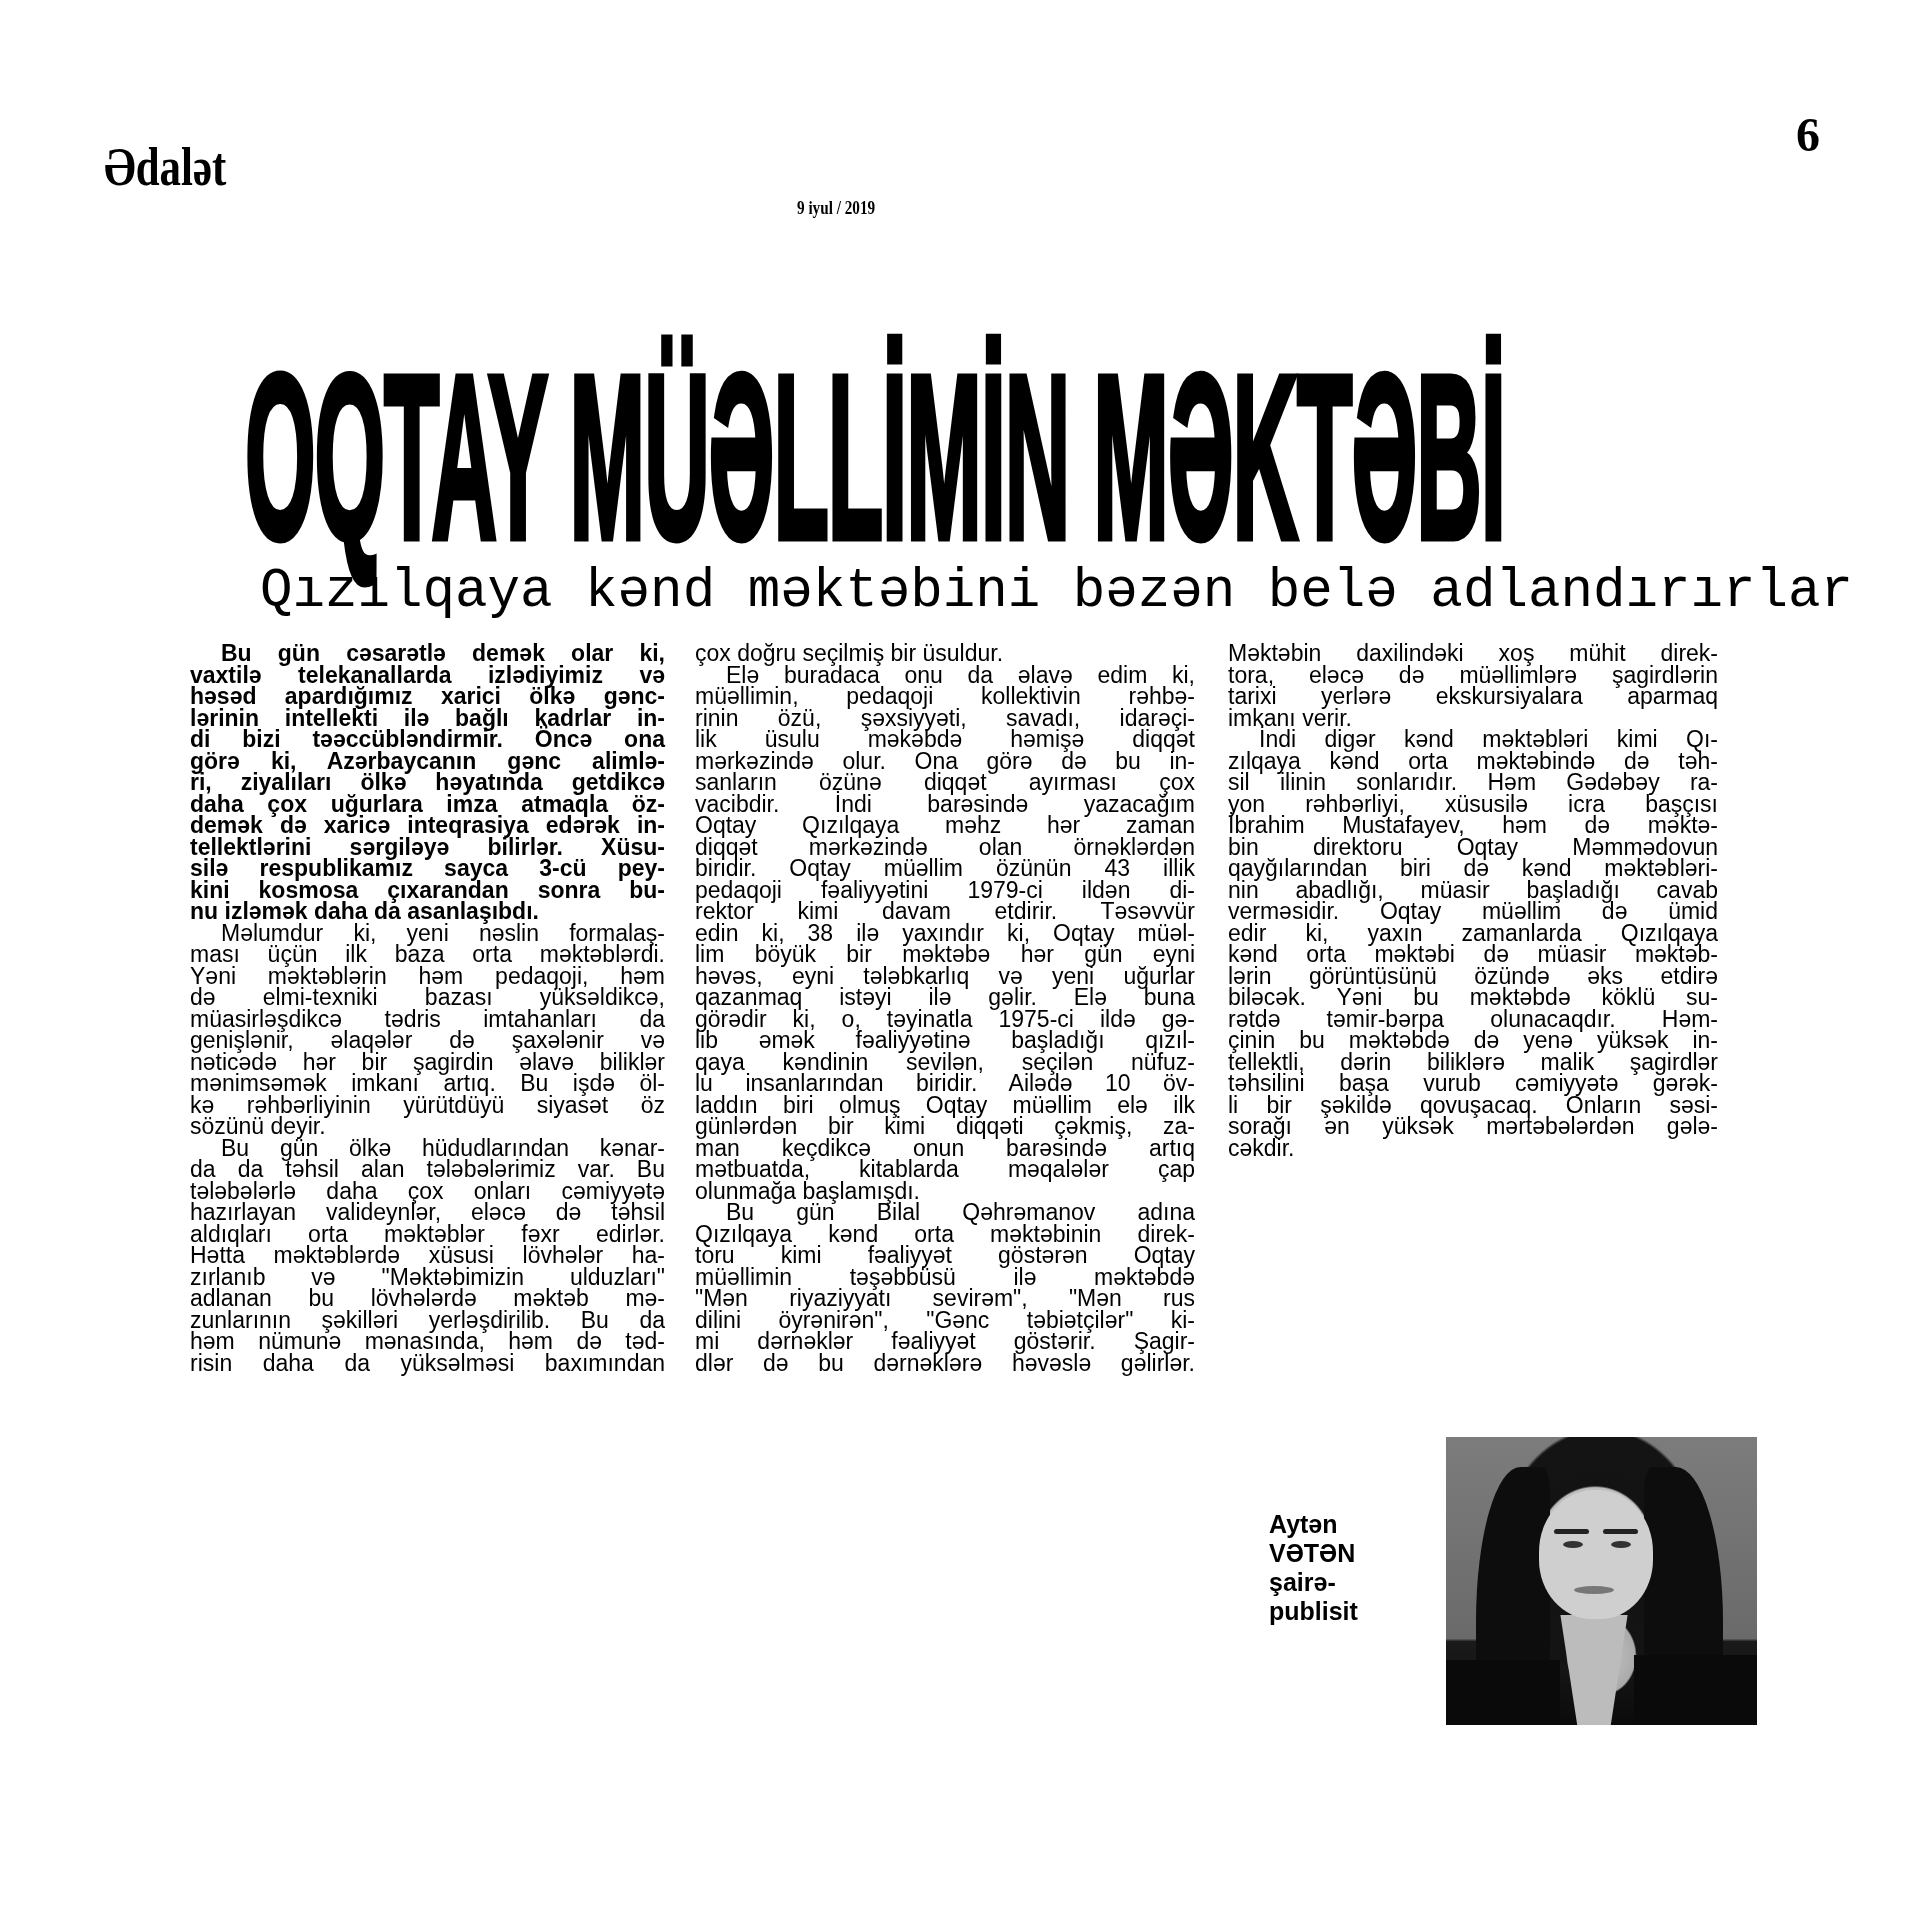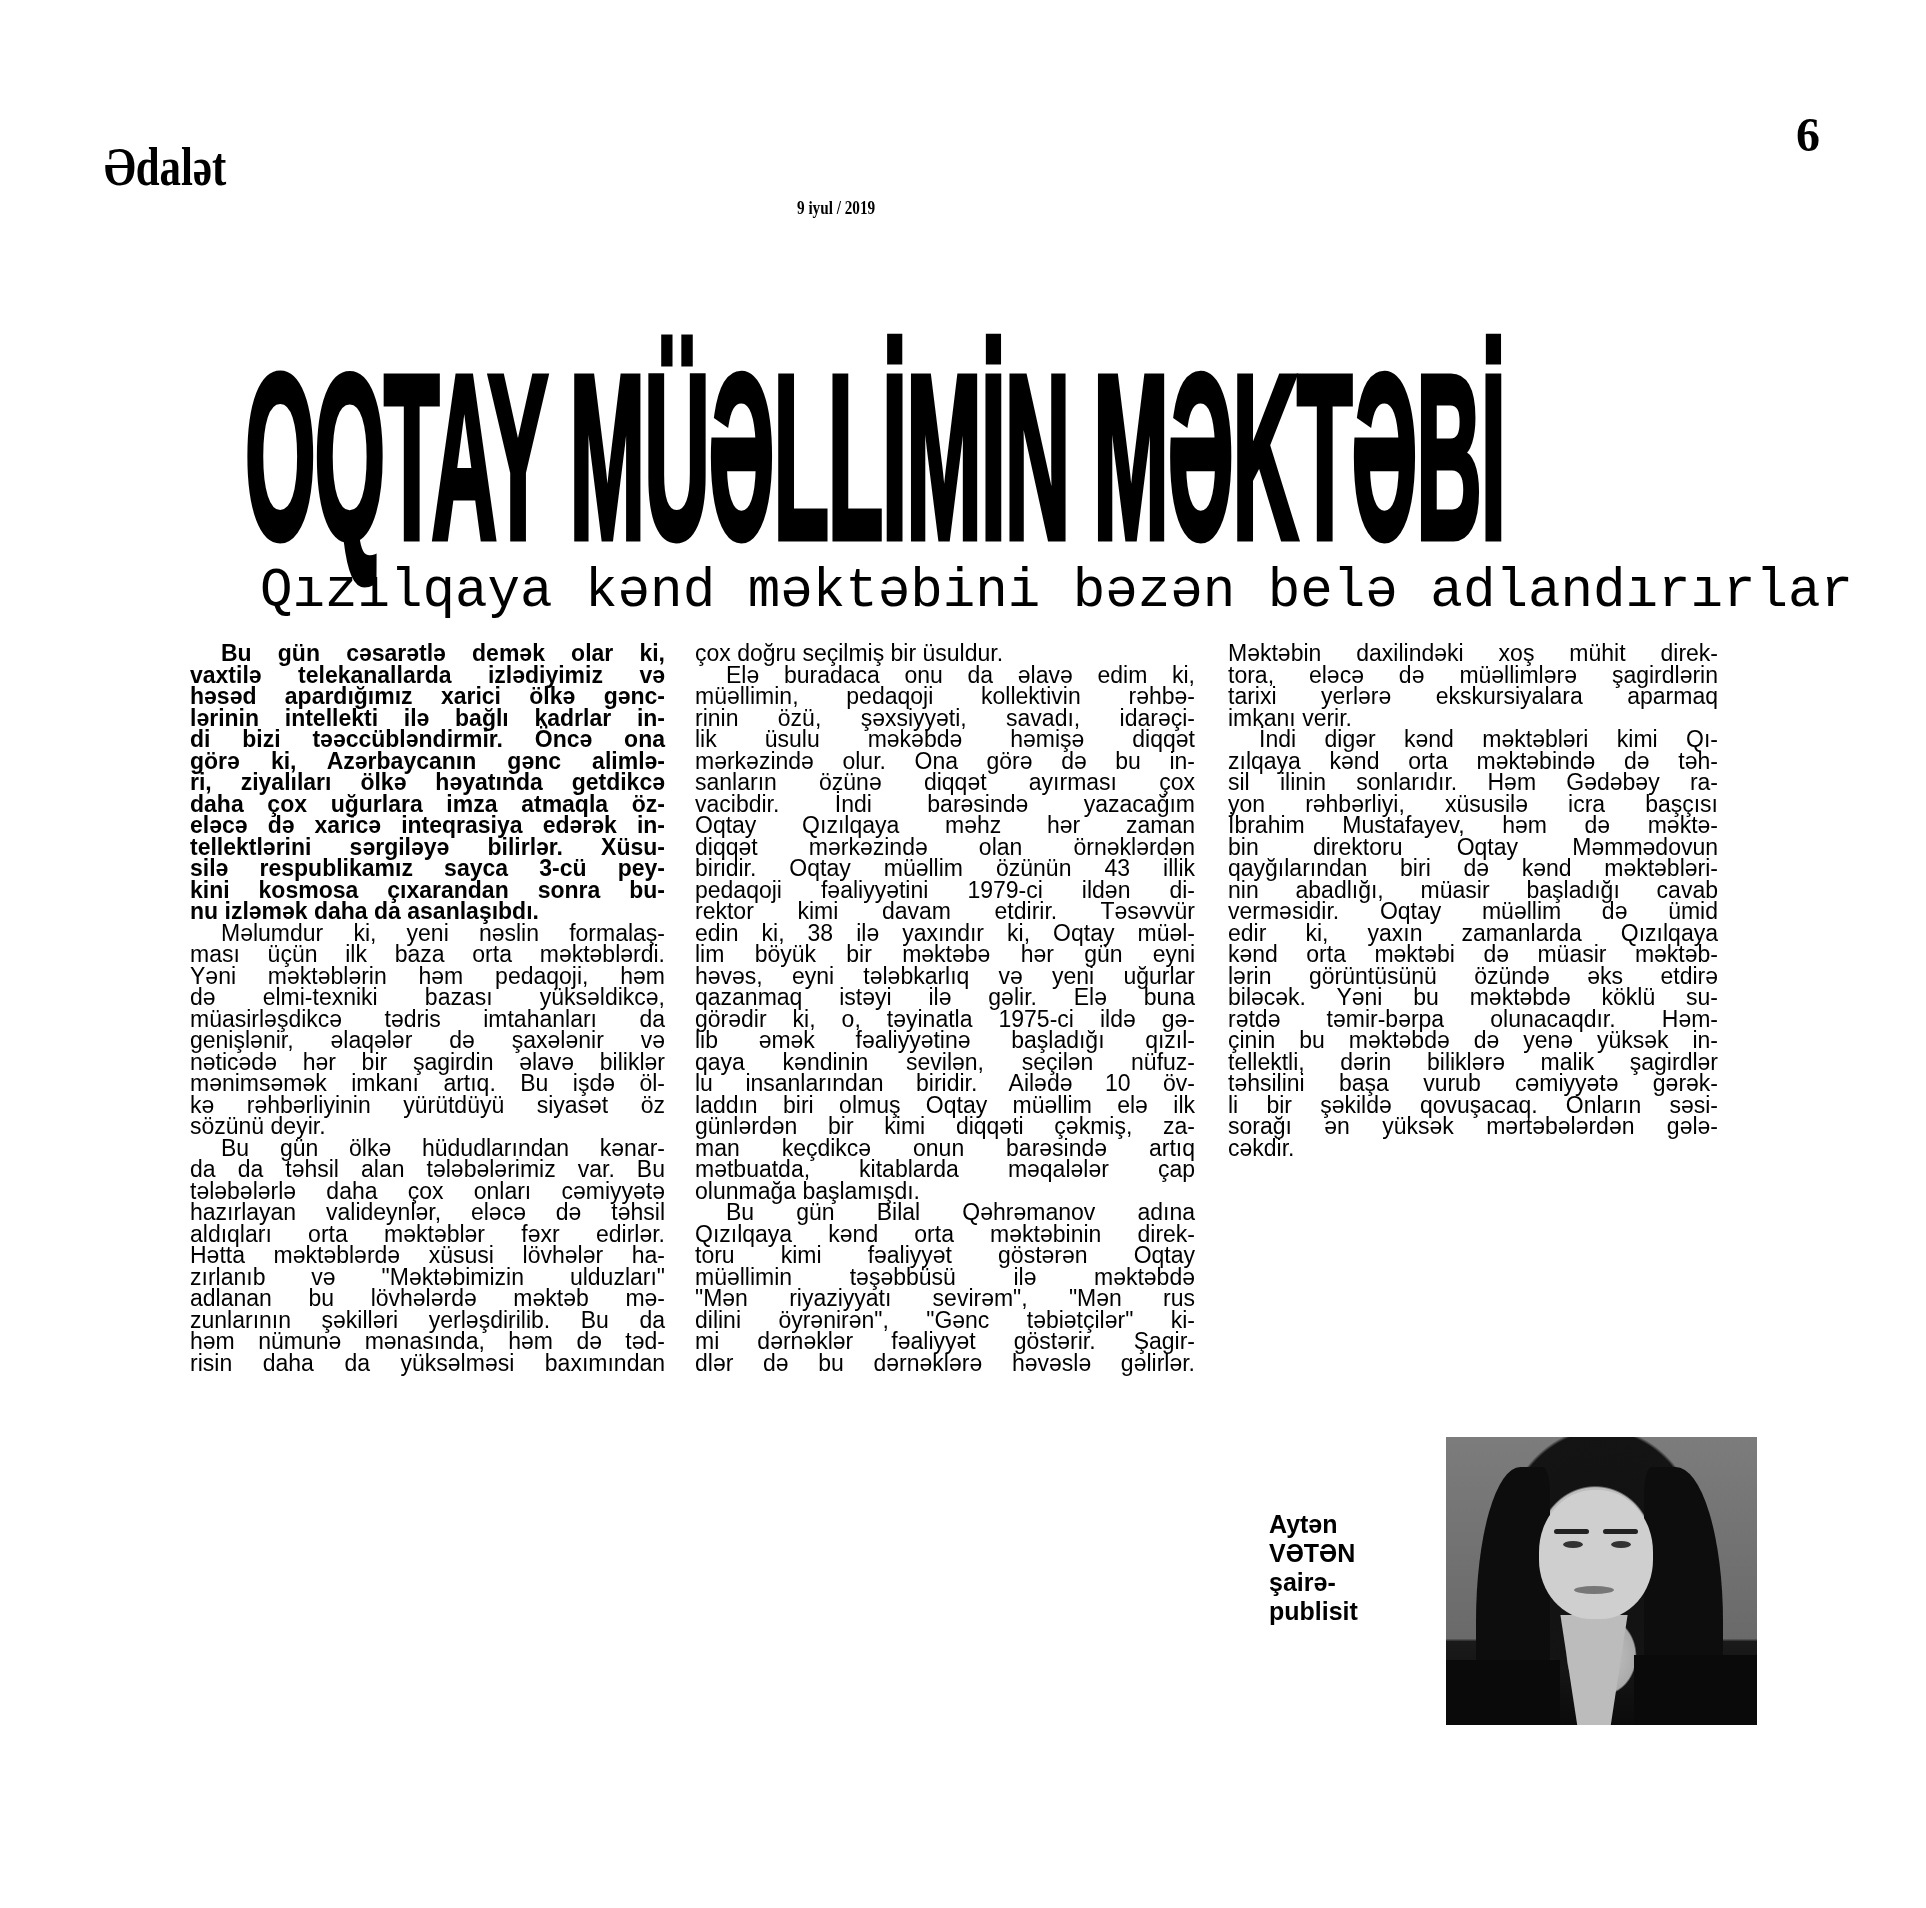--- a/index.html
+++ b/index.html
@@ -50,21 +50,21 @@
 
 <div class="abs col c1">
     <span class="ln bold ind">Bu gün cəsarətlə demək olar ki,</span>
     <span class="ln bold">vaxtilə telekanallarda izlədiyimiz və</span>
     <span class="ln bold">həsəd apardığımız xarici ölkə gənc-</span>
     <span class="ln bold">lərinin intellekti ilə bağlı kadrlar in-</span>
     <span class="ln bold">di bizi təəccübləndirmir. Öncə ona</span>
     <span class="ln bold">görə ki, Azərbaycanın gənc alimlə-</span>
     <span class="ln bold">ri, ziyalıları ölkə həyatında getdikcə</span>
     <span class="ln bold">daha çox uğurlara imza atmaqla öz-</span>
-    <span class="ln bold">eləcə də xaricə inteqrasiya edərək in-</span>
+    <span class="ln bold">demək də xaricə inteqrasiya edərək in-</span>
     <span class="ln bold">tellektlərini sərgiləyə bilirlər. Xüsu-</span>
     <span class="ln bold">silə respublikamız sayca 3-cü pey-</span>
     <span class="ln bold">kini kosmosa çıxarandan sonra bu-</span>
     <span class="ln bold last">nu izləmək daha da asanlaşıbdı.</span>
     <span class="ln ind">Məlumdur ki, yeni nəslin formalaş-</span>
     <span class="ln">ması üçün ilk baza orta məktəblərdi.</span>
     <span class="ln">Yəni məktəblərin həm pedaqoji, həm</span>
     <span class="ln">də elmi-texniki bazası yüksəldikcə,</span>
     <span class="ln">müasirləşdikcə tədris imtahanları da</span>
     <span class="ln">genişlənir, əlaqələr də şaxələnir və</span>

